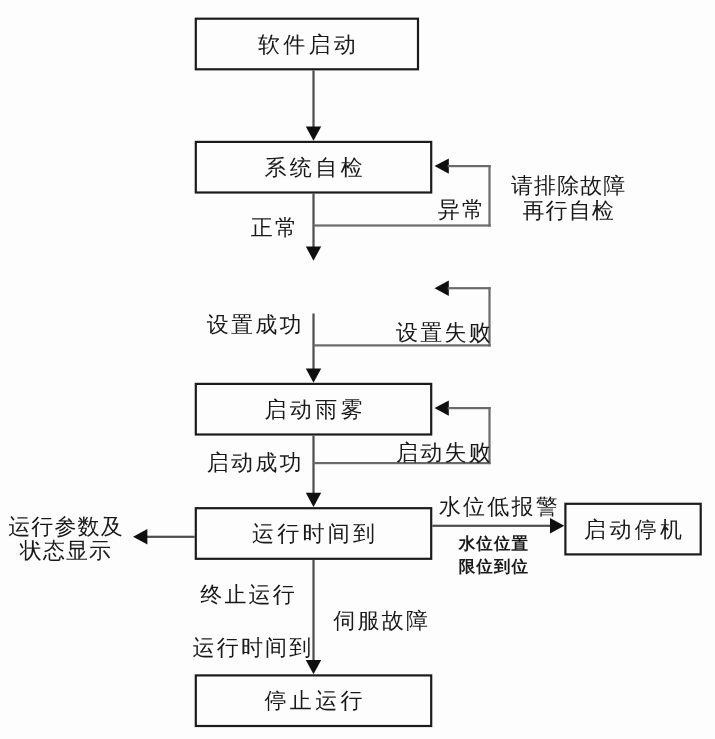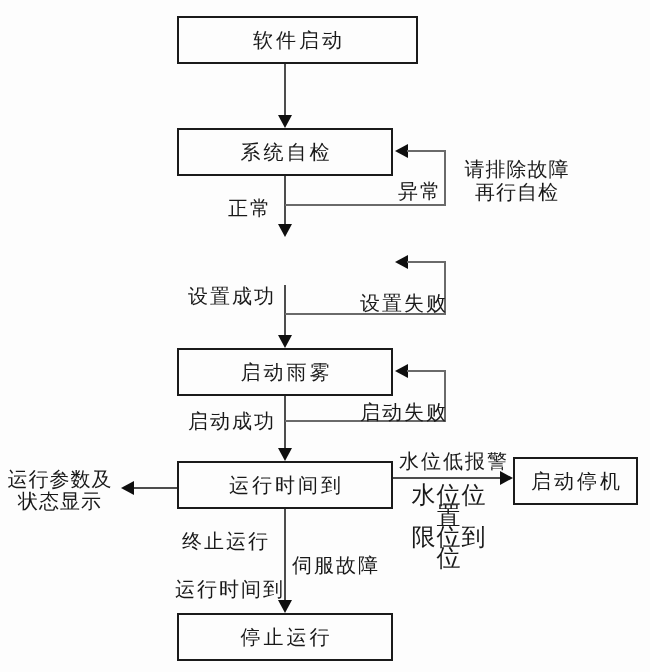--- a/index.html
+++ b/index.html
@@ -33,28 +33,28 @@
   }
   .elabel-block span{display:block;}
   .hline{position:absolute;height:2px;background:#4d4d4d;}
   .vline{position:absolute;width:2px;background:#4d4d4d;}
   .wire-h{position:absolute;height:2px;background:#6a6a6a;}
   .wire-v{position:absolute;width:2px;background:#6a6a6a;}
   .ah{position:absolute;width:0;height:0;}
   .ah-down{border-left:7px solid transparent;border-right:7px solid transparent;border-top:13px solid #0f0f0f;}
   .ah-left{border-top:7px solid transparent;border-bottom:7px solid transparent;border-right:13px solid #0f0f0f;}
   .ah-right{border-top:7px solid transparent;border-bottom:7px solid transparent;border-left:13px solid #0f0f0f;}
-  .small{font-size:24px;letter-spacing:1px;line-height:21px;}
+  .small{font-size:15px;letter-spacing:1px;line-height:21px;font-weight:bold;}
 </style>
 </head>
 <body>
 
 <div class="canvas">
 
-  <div class="box" style="left:177px;top:16px;width:241px;height:48px;">软件启动</div>
+  <div class="box" style="left:177px;top:16px;width:204px;height:48px;">软件启动</div>
 
   <div class="box" style="left:177px;top:128px;width:216px;height:48px;">系统自检</div>
 
 
   <div class="box" style="left:177px;top:348px;width:216px;height:48px;">启动雨雾</div>
 
   <div class="box" style="left:177px;top:461px;width:216px;height:48px;">运行时间到</div>
 
   <div class="box" style="left:177px;top:613px;width:216px;height:48px;">停止运行</div>
 
@@ -120,17 +120,17 @@
 
   <div class="elabel" style="left:399px;top:450px;">水位低报警</div>
 
   <div class="elabel-block small" style="left:405px;top:485px;width:88px;">
     <span>水位位置</span>
     <span>限位到位</span>
   </div>
 
   <div class="elabel" style="left:182px;top:530px;">终止运行</div>
 
-  <div class="elabel" style="left:292px;top:554px;text-align:right;">伺服故障</div>
+  <div class="elabel" style="left:303px;top:554px;text-align:right;">伺服故障</div>
 
   <div class="elabel" style="left:175px;top:578px;">运行时间到</div>
 
 </div>
 
 </body></html>

